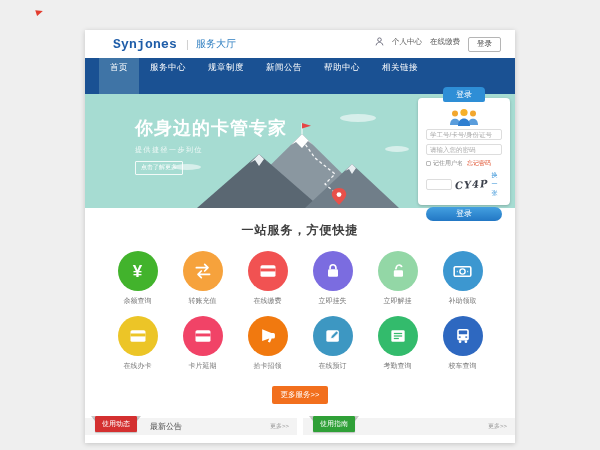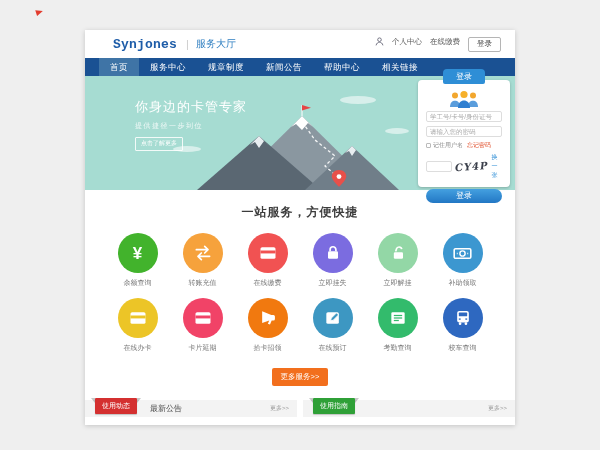--- a/index.html
+++ b/index.html
@@ -13,29 +13,29 @@
   .logo-text { position:relative; font-size:13px; font-weight:bold; color:#1d5ca8; letter-spacing:.2px;font-family:Liberation Mono, monospace; }
   .logo-arrow { position:absolute; left:36px; top:9px; width:0; height:0; border-left:7px solid #e23c2e; border-top:3px solid transparent; border-bottom:3px solid transparent; transform:rotate(-18deg); }
   .logo-div { color:#ccc; font-size:11px; margin:0 7px 0 9px; }
   .site-name { font-size:10px; color:#2f7fc1; }
   .hdr-right { display:flex; align-items:flex-start; gap:8px; }
   .hdr-link { font-size:7.5px; color:#555; text-decoration:none; cursor:pointer; }
   .hdr-btn { font-size:7.5px; color:#444; border:1px solid #b5b5b5; border-radius:2px; padding:1.5px 8px; background:#fff; cursor:pointer; }
   .person-ic { width:9px; height:9px; }
 
   
-  .nav { height:18px; background:#1a5193; display:flex; align-items:stretch; padding-left:14px; }
+  .nav { height:36px; background:#1a5193; display:flex; align-items:stretch; padding-left:14px; }
   .nav-item { color:#fff; font-size:8.5px; line-height:18px; padding:0 11px; letter-spacing:.5px; cursor:pointer; }
   .nav-item.active { background:#3f74a6; }
 
   
   .hero { position:relative; height:114px; background:#a6dcd2; overflow:visible; }
   .hero-clip { position:absolute; inset:0; overflow:hidden; }
   .hero-text { position:absolute; left:50px; top:22px; color:#fff; z-index:2; }
-  .hero-title { font-size:13px; font-weight:normal; letter-spacing:1px; }
+  .hero-title { font-size:18px; font-weight:bold; letter-spacing:1px; }
   .hero-sub { font-size:7px; margin-top:5px; opacity:.85; letter-spacing:1.5px; }
   .hero-cta { display:inline-block; margin-top:5px; font-size:6px; color:#fff; border:1px solid rgba(255,255,255,.85); border-radius:1px; padding:1.5px 5px; background:transparent; cursor:pointer; }
   .mountains { position:absolute; left:112px; bottom:0; width:202px; height:86px; }
   .cloud { position:absolute; background:rgba(255,255,255,.55); border-radius:50%; }
   .c1 { left:255px; top:20px; width:36px; height:8px; }
   .c2 { left:88px; top:70px; width:28px; height:6px; }
   .c3 { left:300px; top:52px; width:24px; height:6px; }
 
   
   .login-card { position:absolute; right:5px; top:4px; width:92px; height:107px; background:#fff; border-radius:4px; box-shadow:0 1px 3px rgba(0,0,0,.22); z-index:5; padding:6px 8px 0; }

